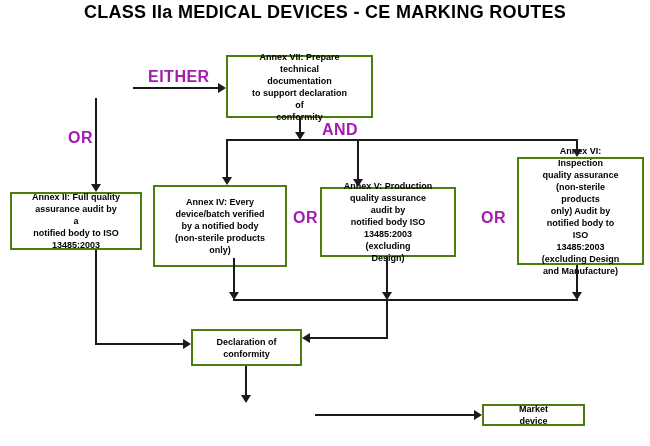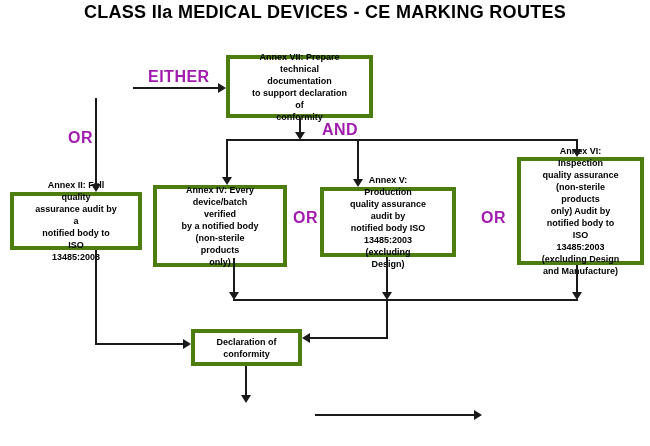--- a/index.html
+++ b/index.html
@@ -18,21 +18,21 @@
     width: 100%;
     text-align: center;
     font-size: 18px;
     font-weight: bold;
     color: #000;
     letter-spacing: 0.3px;
   }
   .box {
     position: absolute;
     box-sizing: border-box;
-    border: 4px solid #4d7c0f;
+    border: 2px solid #4d7c0f;
     background: #fff;
     display: flex;
     align-items: center;
     justify-content: center;
     text-align: center;
     font-weight: bold;
     font-size: 9px;
     line-height: 12px;
     color: #000;
     white-space: pre-line;
@@ -90,20 +90,21 @@
 only) Audit by
 notified body to ISO
 13485:2003
 (excluding Design
 and Manufacture)</div>
 
   <div class="box" style="left:191px; top:329px; width:111px; height:37px;">Declaration of
 conformity</div>
 
 
+  <div class="box" style="left:482px; top:404px; width:103px; height:22px;">Market device</div>
 
   <div class="lbl" style="left:148px; top:69px;">EITHER</div>
   <div class="lbl" style="left:68px; top:130px;">OR</div>
   <div class="lbl" style="left:322px; top:122px;">AND</div>
   <div class="lbl" style="left:293px; top:210px;">OR</div>
   <div class="lbl" style="left:481px; top:210px;">OR</div>
 
   <div class="hline" style="left:133px; top:87px; width:85px;"></div>
   <div class="ah ah-right" style="left:218px; top:83px;"></div>
 

